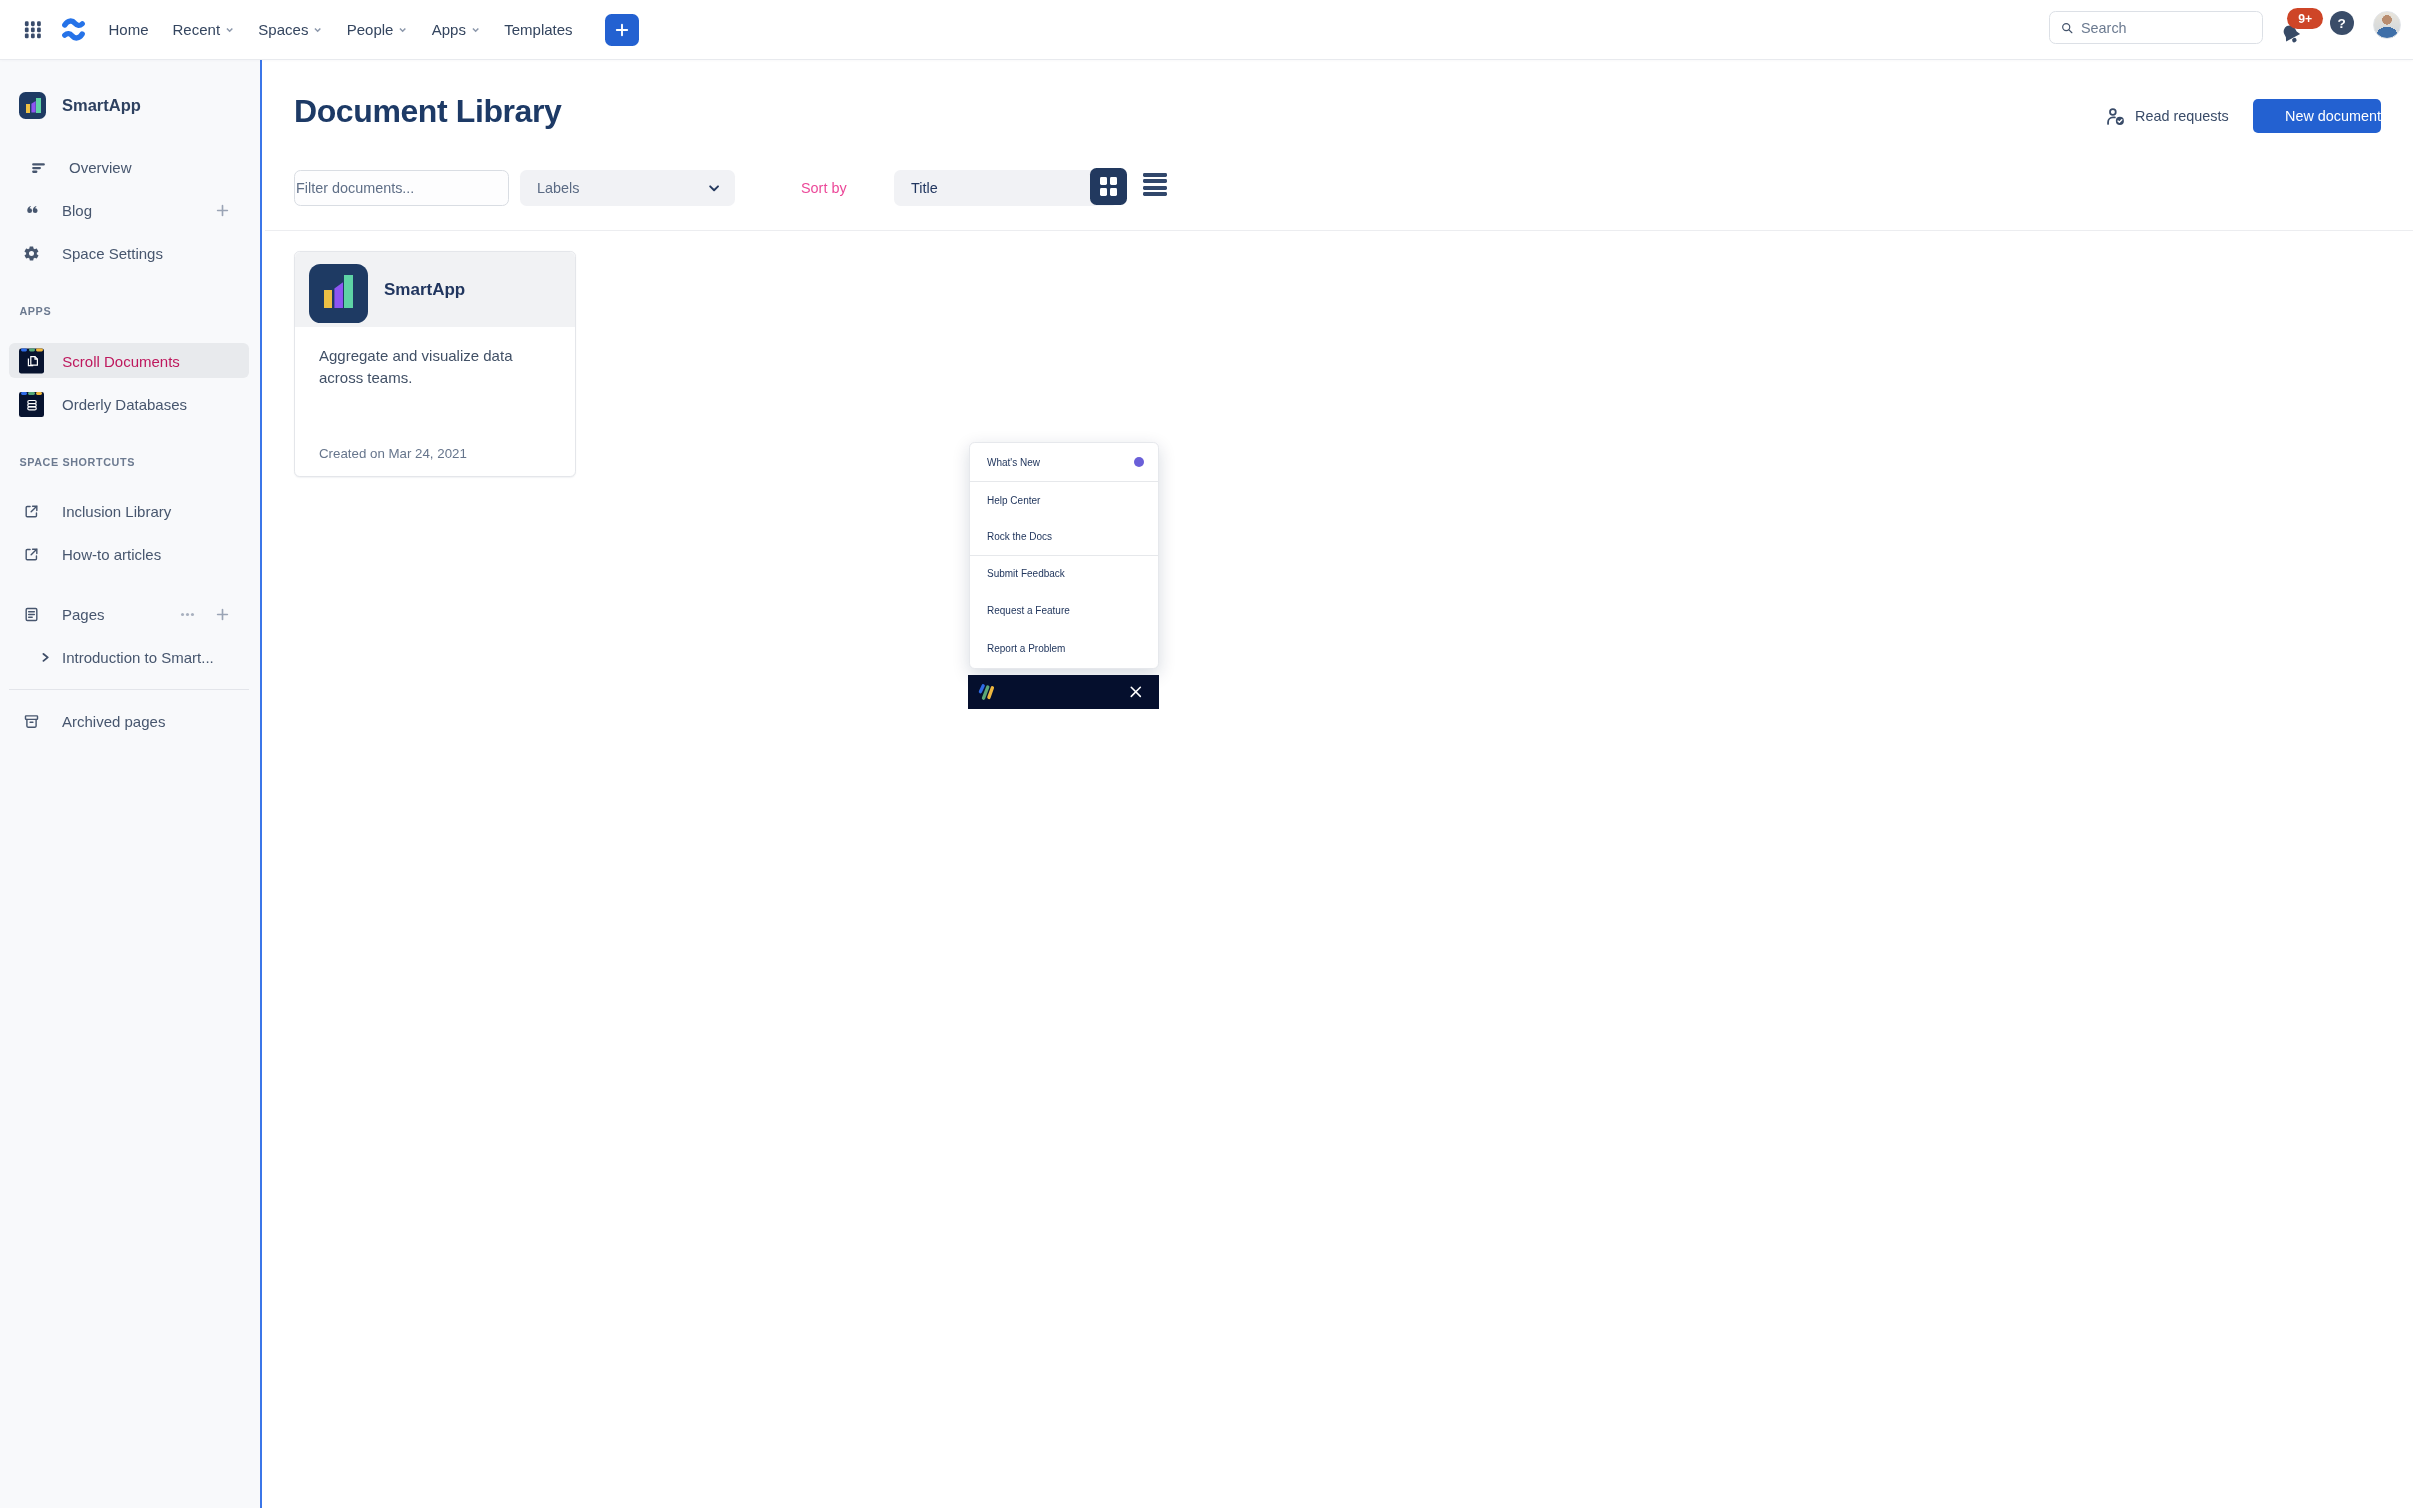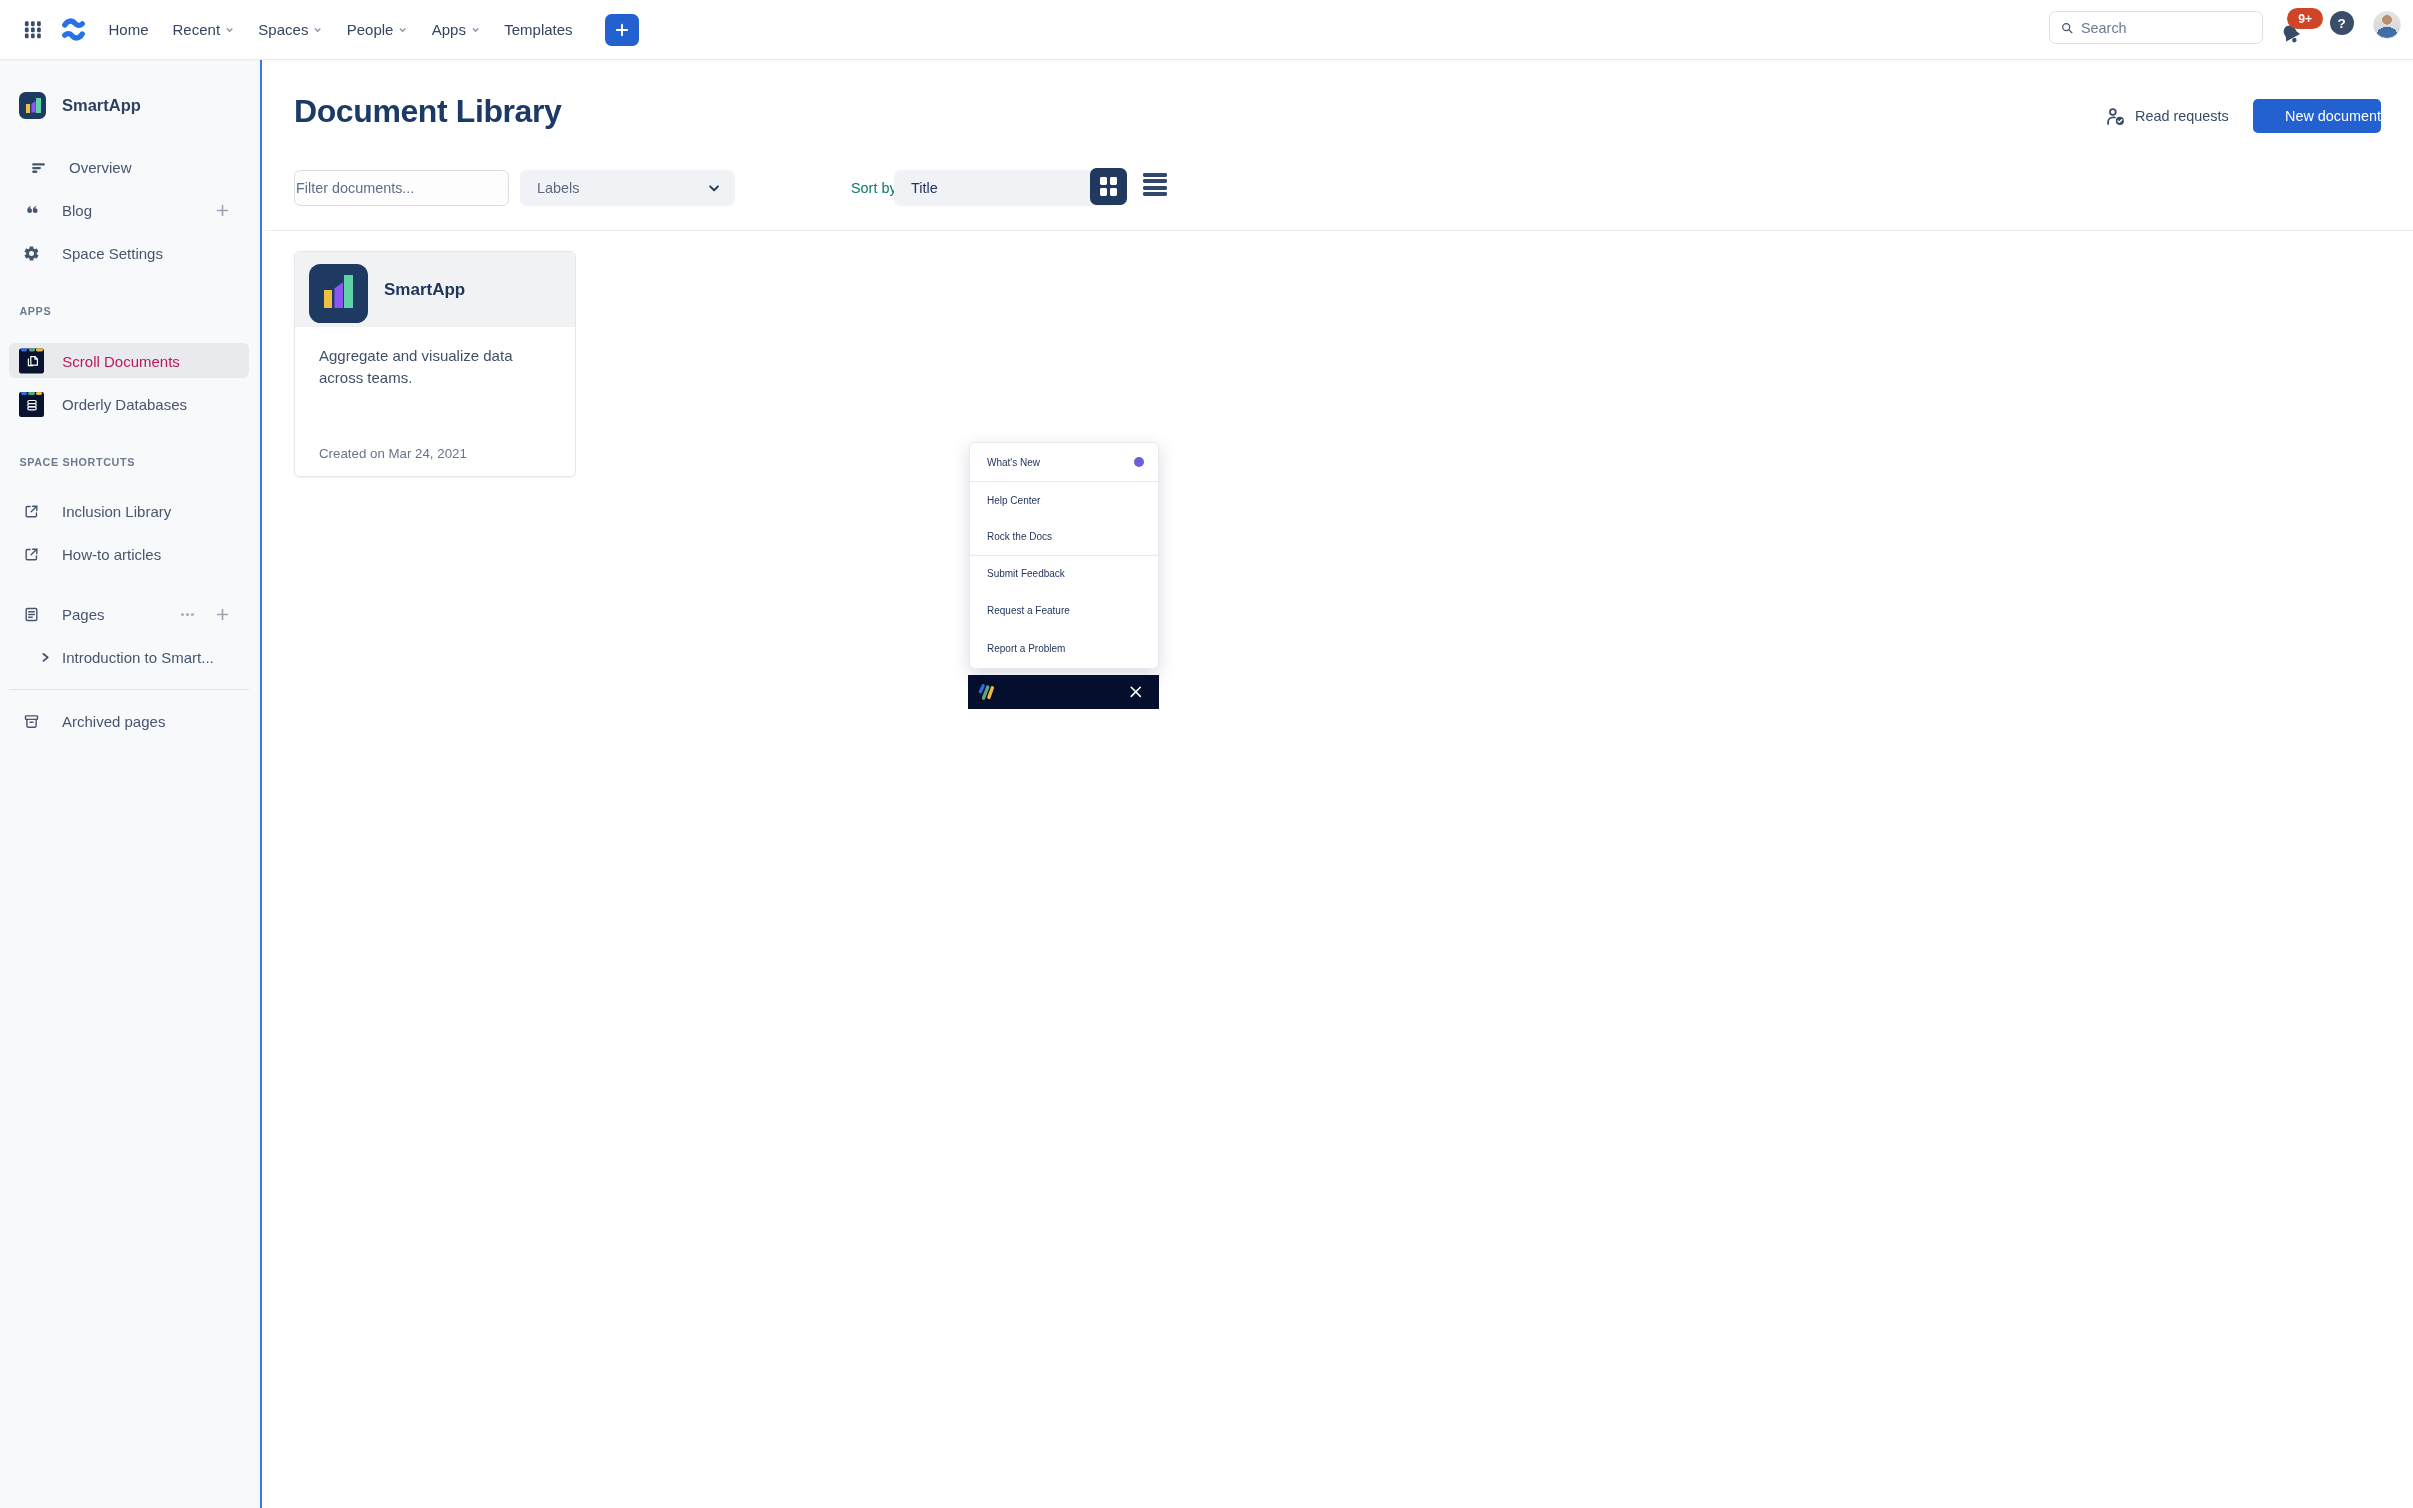--- a/index.html
+++ b/index.html
@@ -76,22 +76,22 @@
 
   .filter-input { position:absolute; left:29px; top:110px; width:215px; height:36px; border:1.4px solid #D9DDE3;
     border-radius:6.5px; font-size:14.4px; color:#34455F; padding:0 1px; outline:none; background:#FDFDFE;
     font-family:Liberation Sans, sans-serif; }
   .filter-input::placeholder { color:#5F6F87; }
   .dropdown { position:absolute; top:110px; height:36px; background:#F1F2F5; border-radius:6.5px;
     display:flex; align-items:center; justify-content:space-between; padding:0 14.4px 0 17px;
     font-size:14.4px; cursor:pointer; }
   .dd-labels { left:255px; width:215px; color:#5A6A83; }
   .dd-title  { left:629px; width:224px; color:#21365F; font-weight:500; }
-  .sort-label { position:absolute; left:586px; top:110px; height:36px; display:flex; align-items:center;
-    font-size:14.4px; color:#0f766e; }
+  .sort-label { position:absolute; left:536px; top:110px; height:36px; display:flex; align-items:center;
+    font-size:14.4px; color:#ec4899; }
   .grid-btn { position:absolute; left:825px; top:108px; width:37px; height:37px; background:#22395F;
     border-radius:6.5px; display:flex; align-items:center; justify-content:center; cursor:pointer; }
   .grid-btn .cells { display:grid; grid-template-columns:7.2px 7.2px; grid-gap:2.2px; }
   .grid-btn .cells i { width:7.2px; height:8px; background:#fff; border-radius:1.4px; }
   .list-btn { position:absolute; left:878px; top:113px; width:24.4px; display:flex; flex-direction:column;
     gap:2.9px; cursor:pointer; }
   .list-btn i { height:3.6px; background:#31476B; border-radius:1.4px; }
   .content-divider { position:absolute; left:0; right:0; top:170px; height:0.7px; background:#ECEDF0; }
 
   

